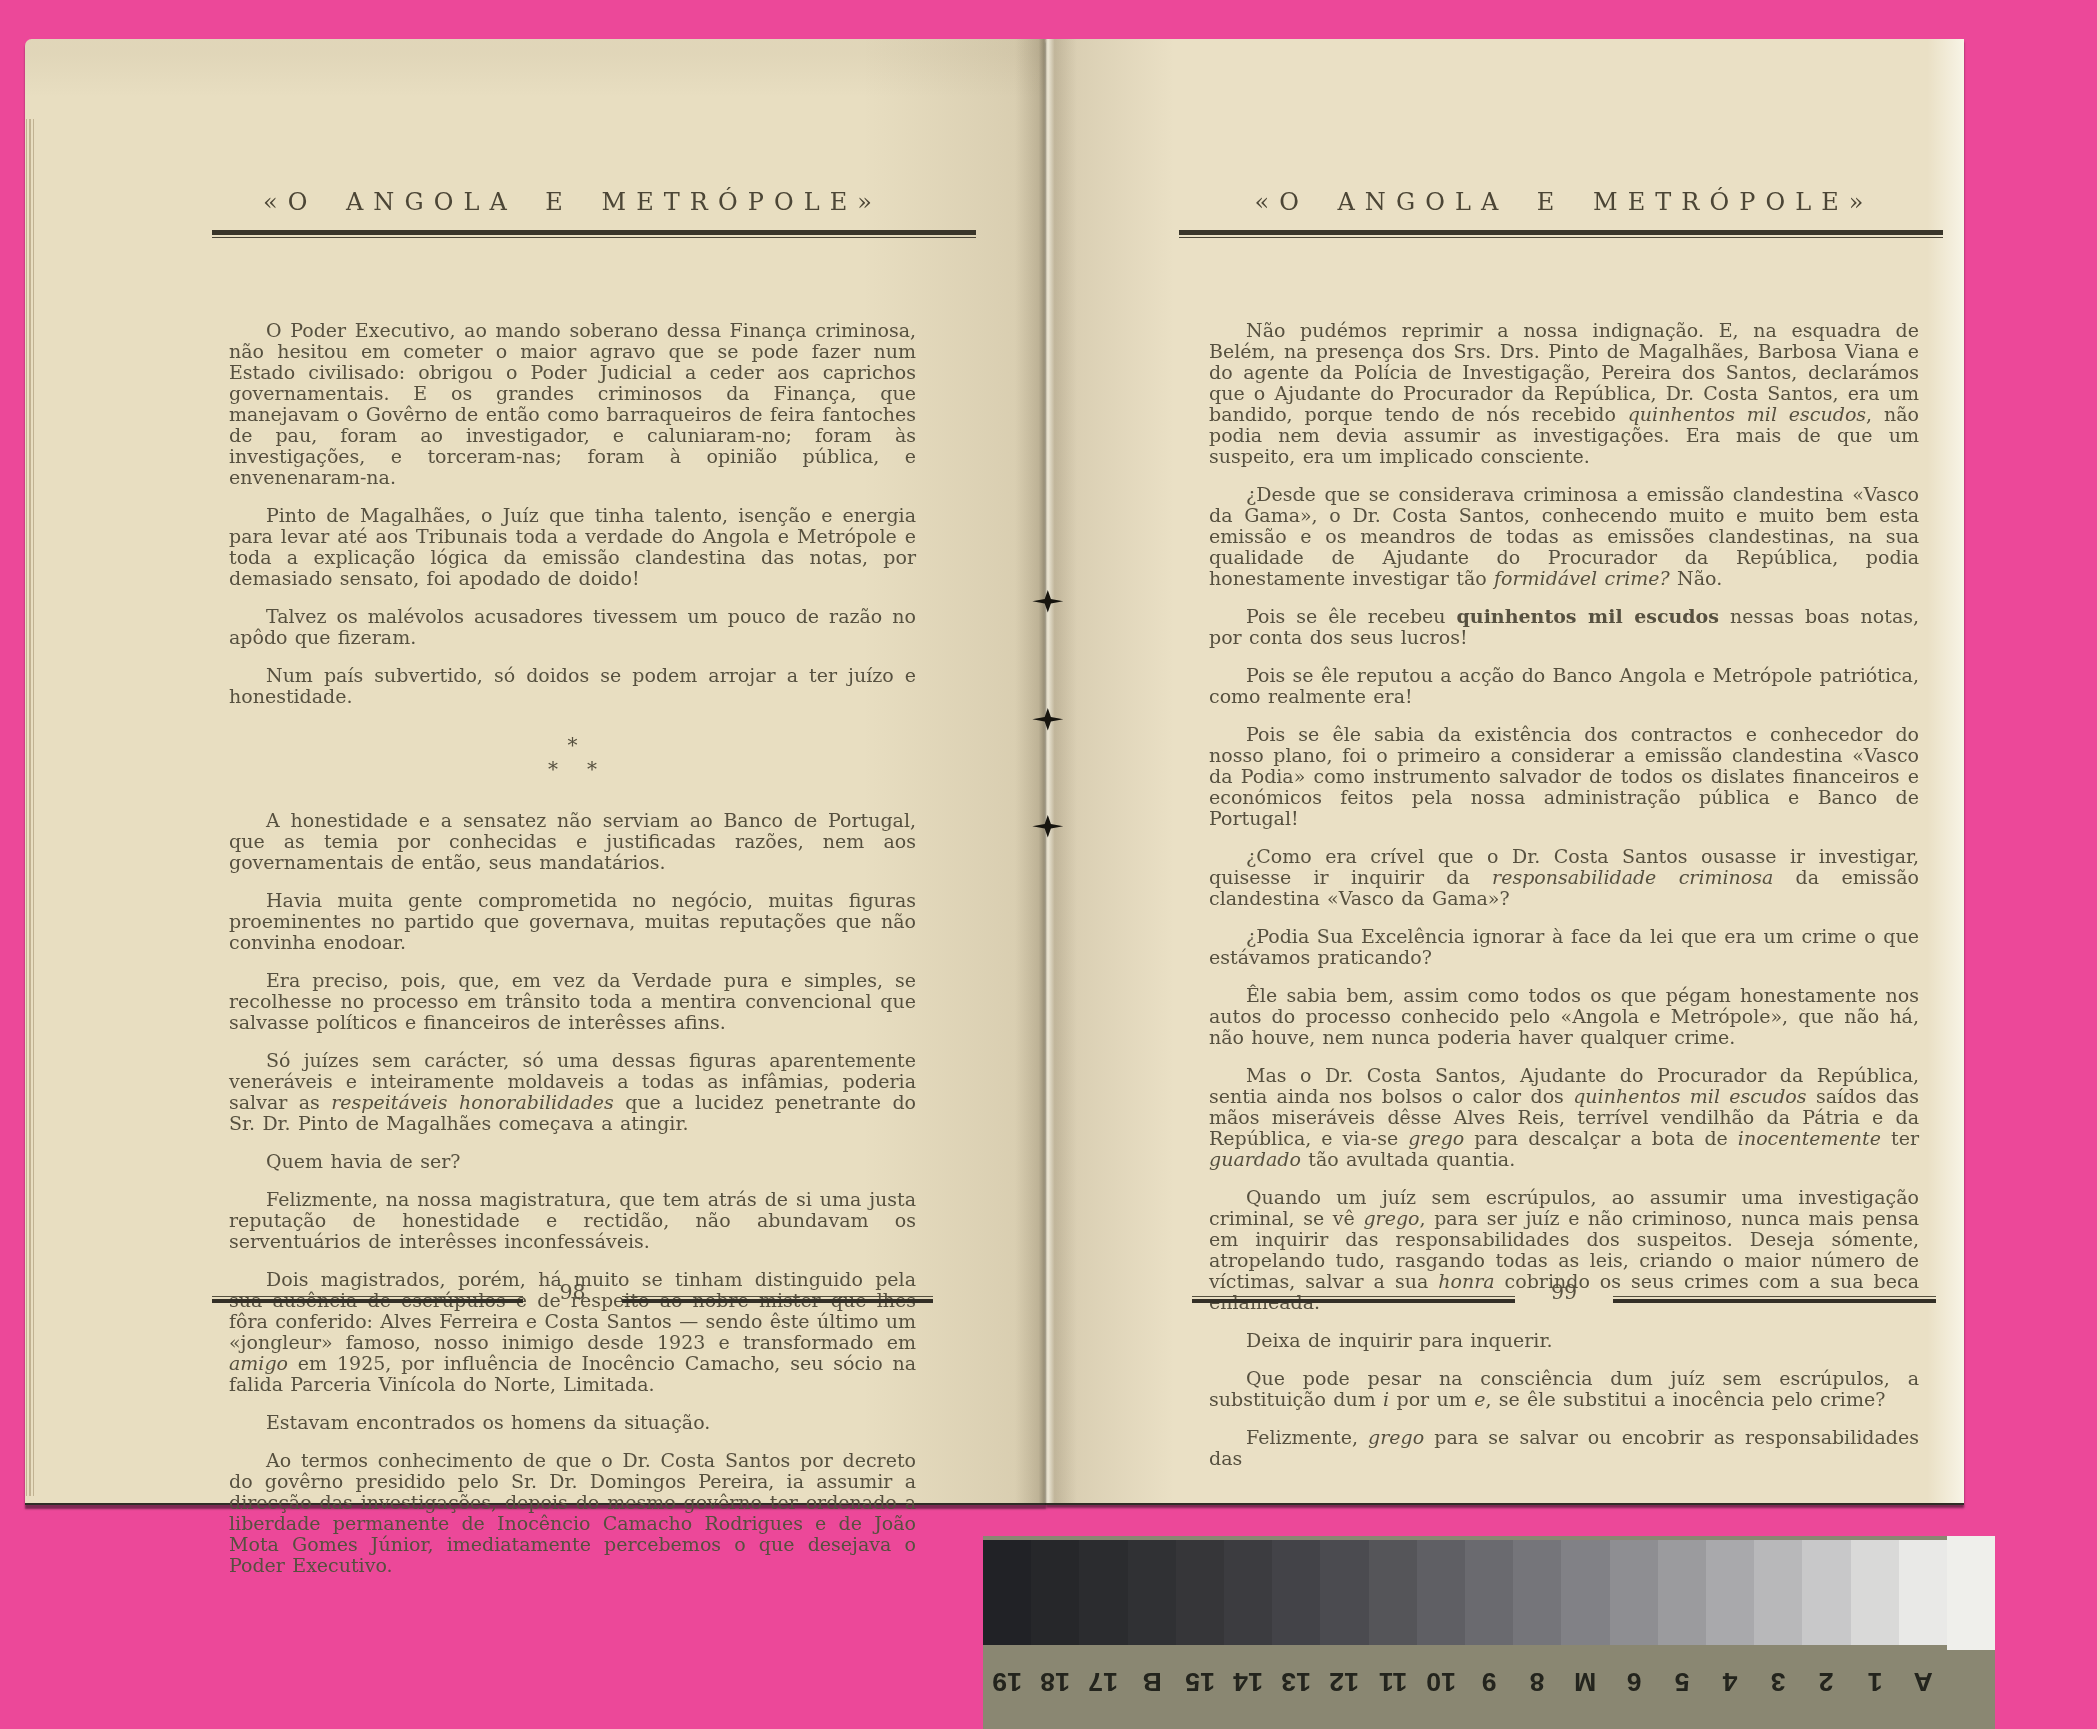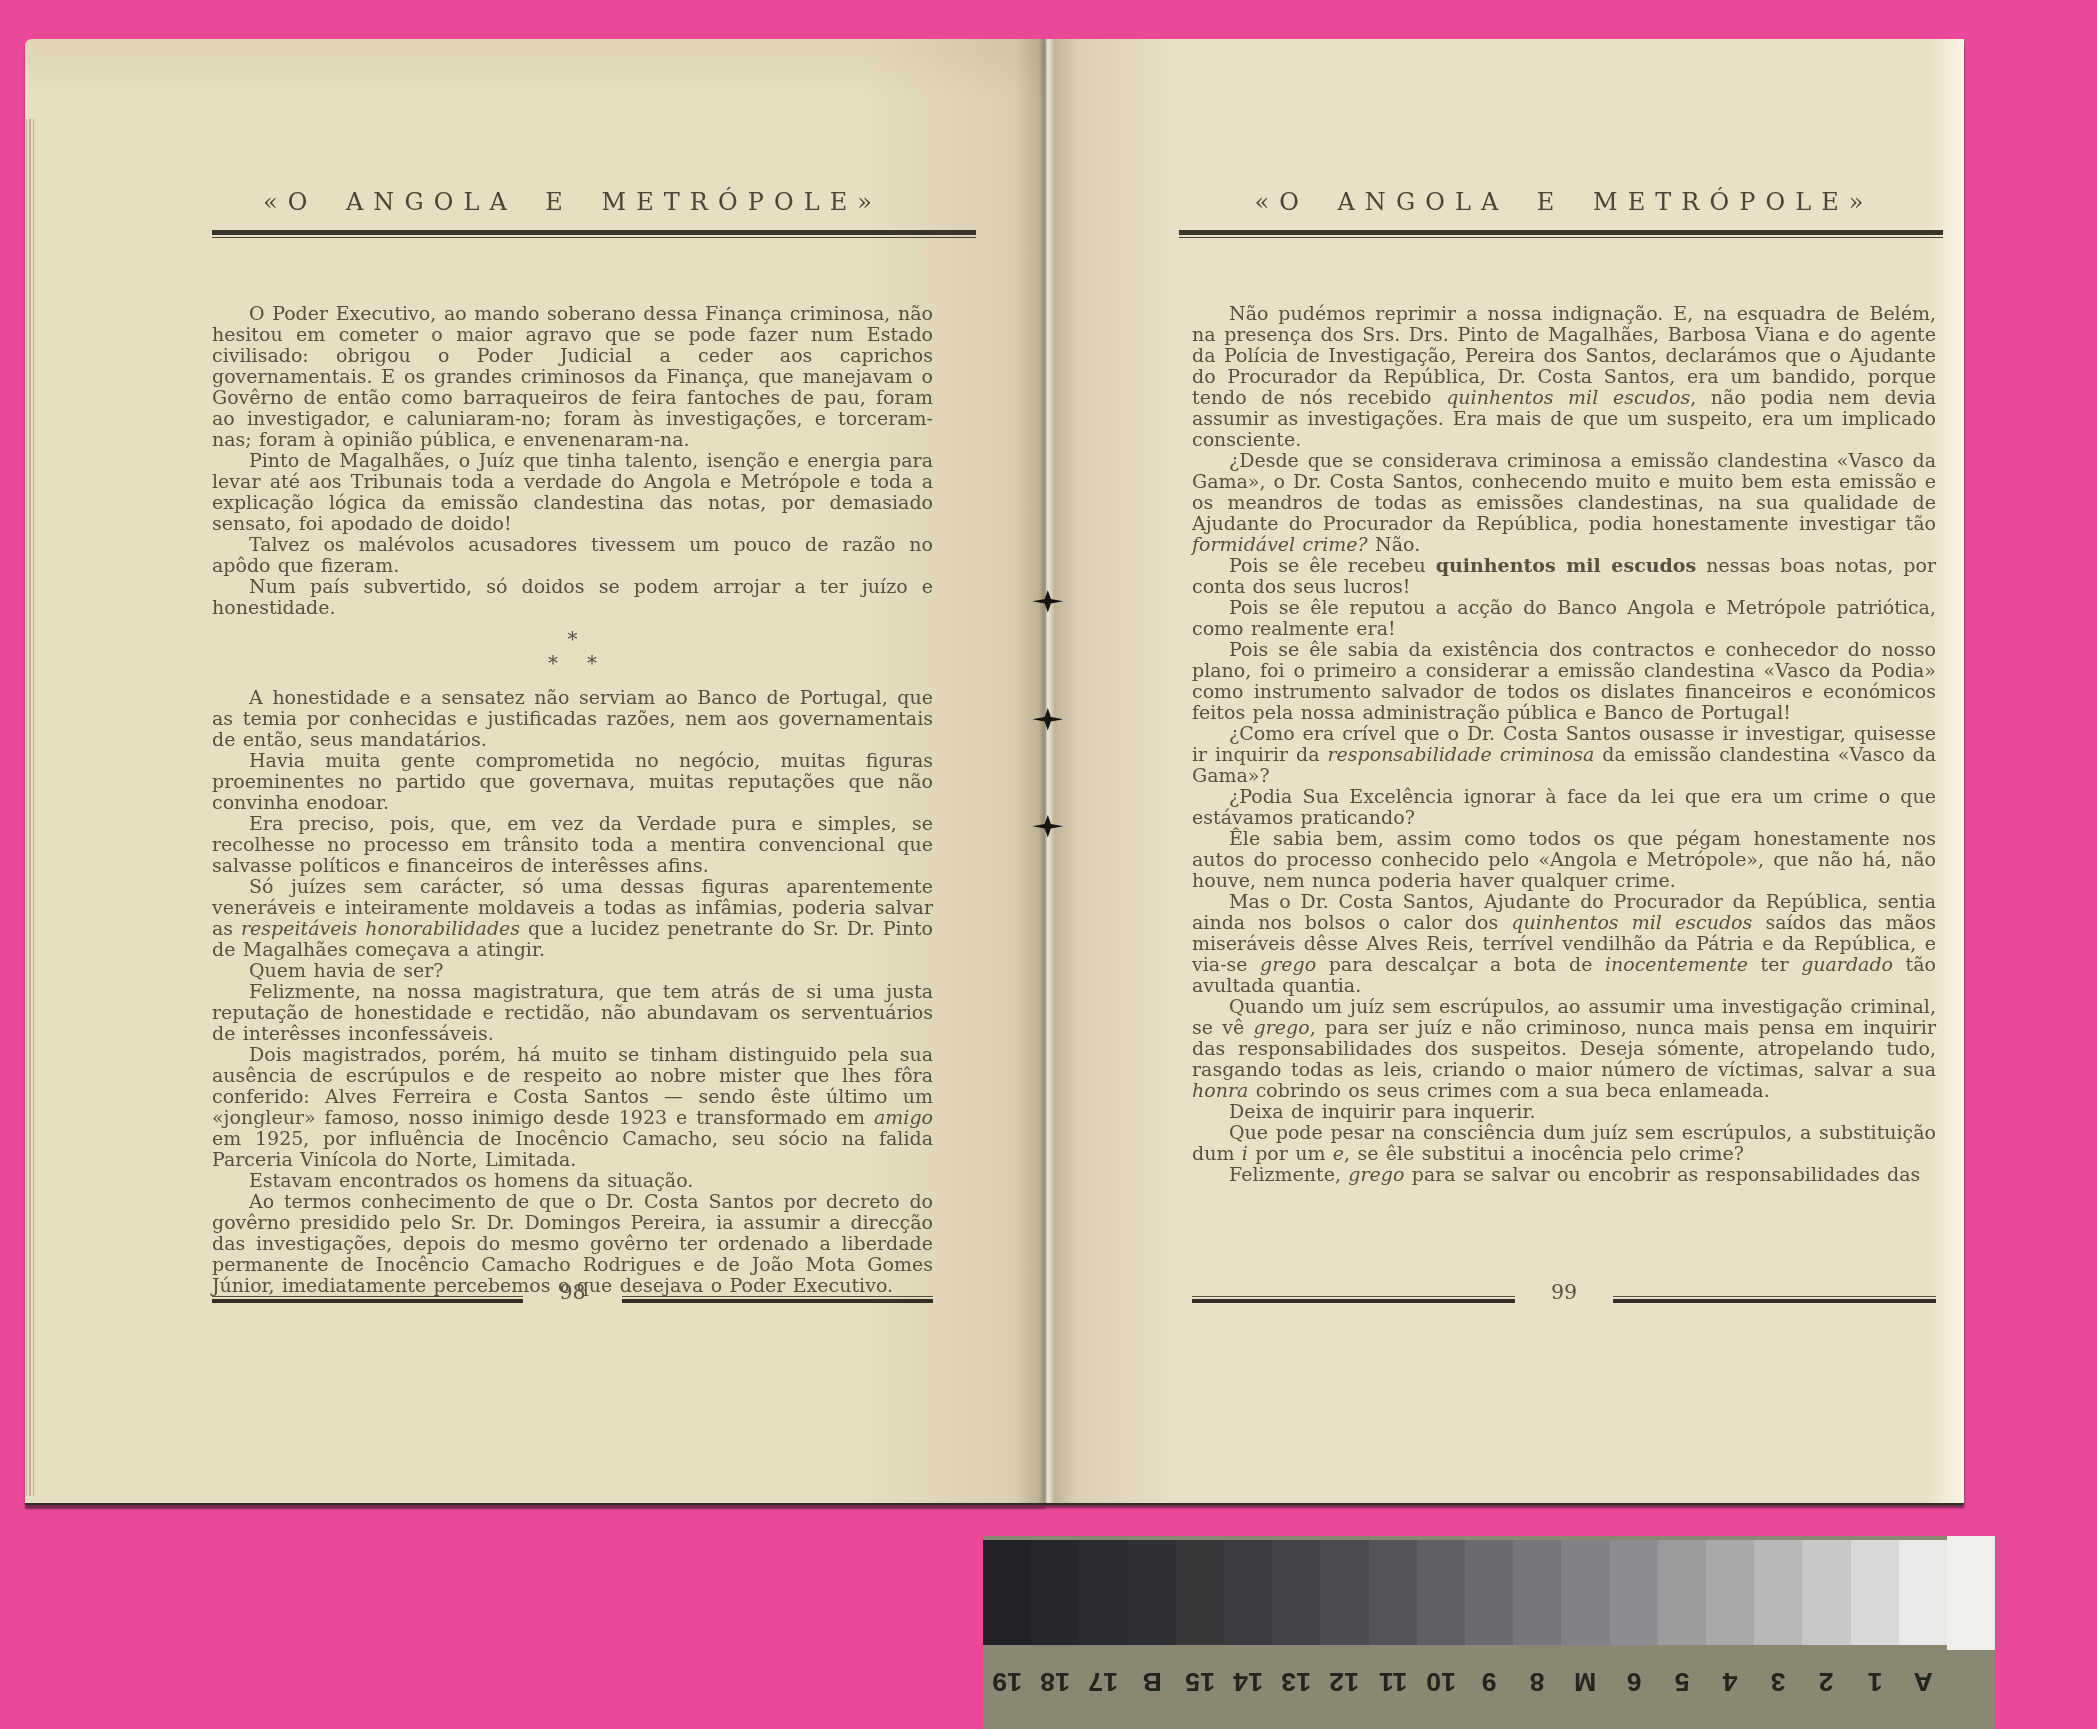--- a/index.html
+++ b/index.html
@@ -21,21 +21,21 @@
   
   .running-head{position:absolute;text-align:center;font-size:24px;color:#4c4636;
                 letter-spacing:.42em;word-spacing:.45em;white-space:nowrap;}
   .head-rule{position:absolute;height:8.6px;}
   .head-rule .thick{height:4.6px;background:#39352a;}
   .head-rule .thin{height:1.3px;background:#4a4537;margin-top:2px;}
 
   
   .page-body{position:absolute;font-size:19px;line-height:21px;color:#56503f;
              text-align:justify;word-spacing:1.3px;}
-  .page-body p{margin:0;text-indent:37px;}
+  .page-body p{margin:17px;text-indent:37px;}
   .page-body .it{font-style:italic;}
   .page-body .bd{font-weight:bold;}
   .asterism{text-align:center;text-indent:0;color:#56503f;font-size:20px;
             padding:9.3px 0 12px 0;line-height:24px;}
   .asterism .ast-bottom{word-spacing:22.6px;}
 
   
   .footer{position:absolute;display:flex;align-items:flex-end;gap:36px;height:26.6px;}
   .footer .frule{flex:1;height:6.6px;
      background:linear-gradient(to bottom,#55503f 0 1.3px,rgba(0,0,0,0) 1.3px 2.7px,#332f26 2.7px 6.6px);}

